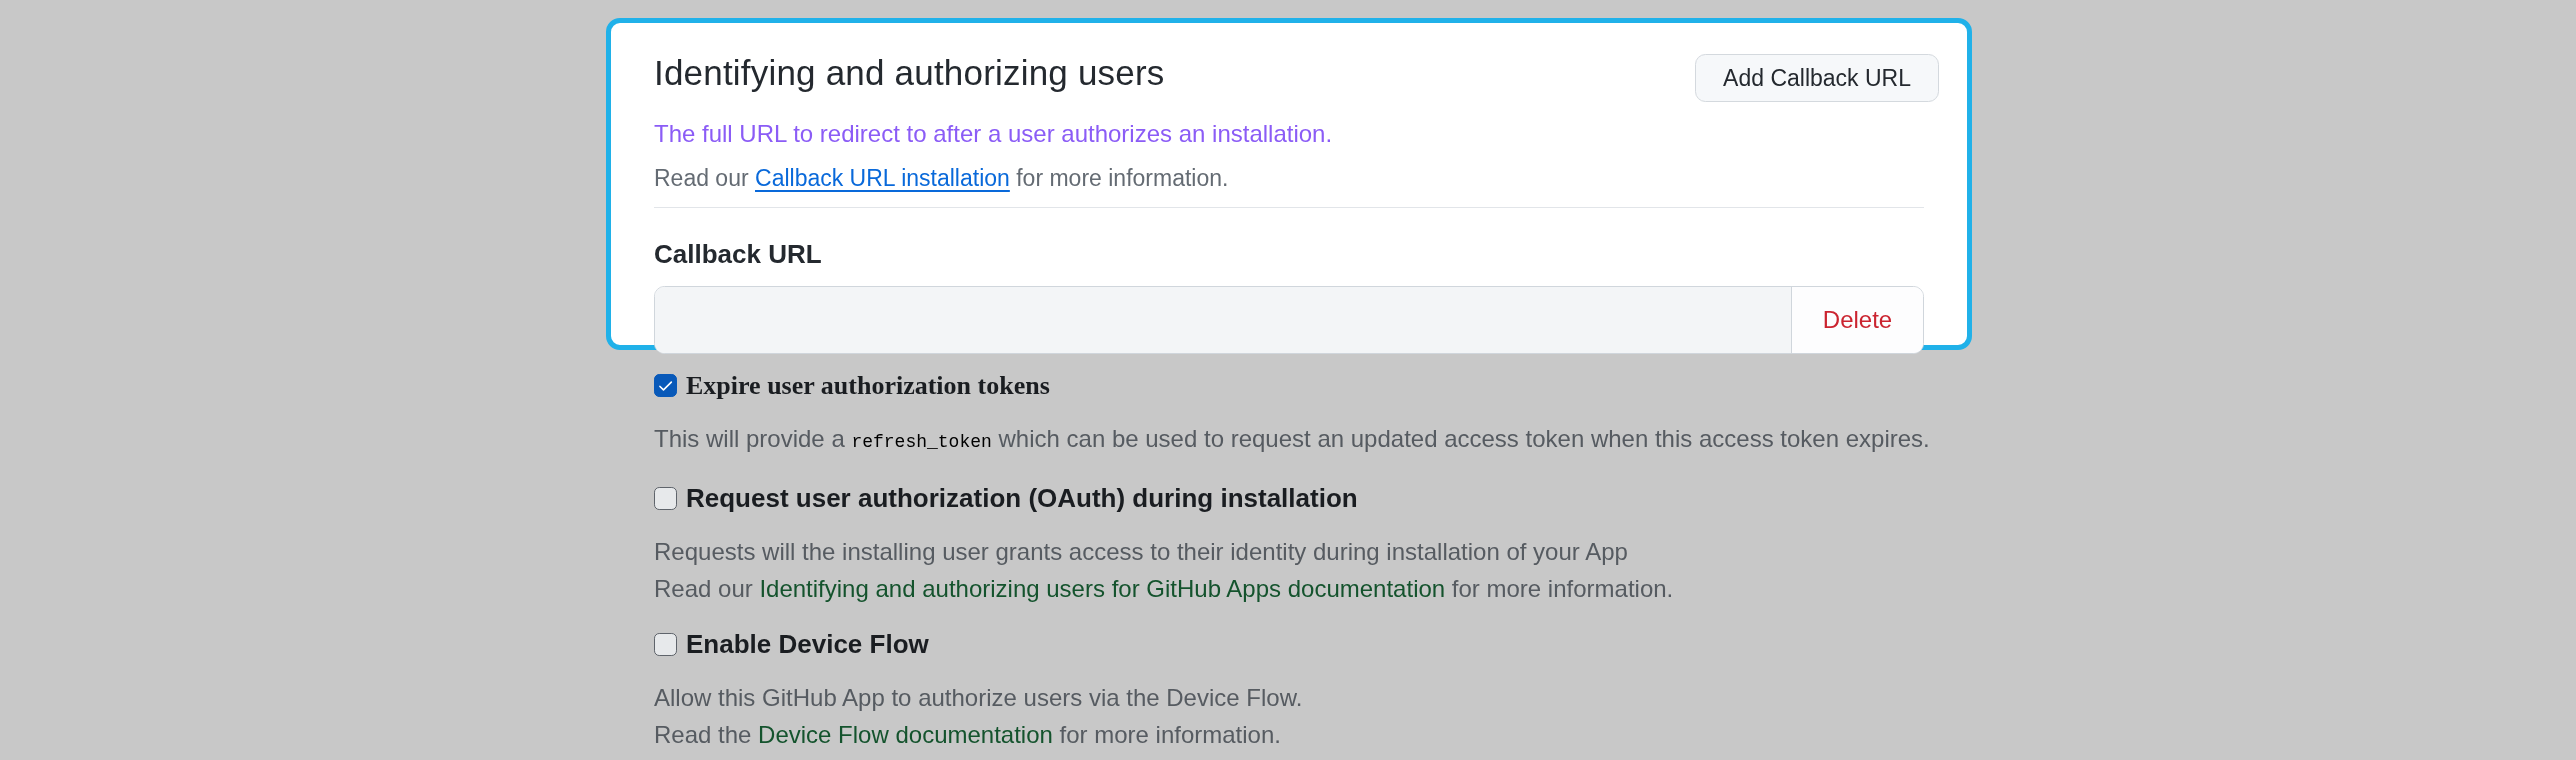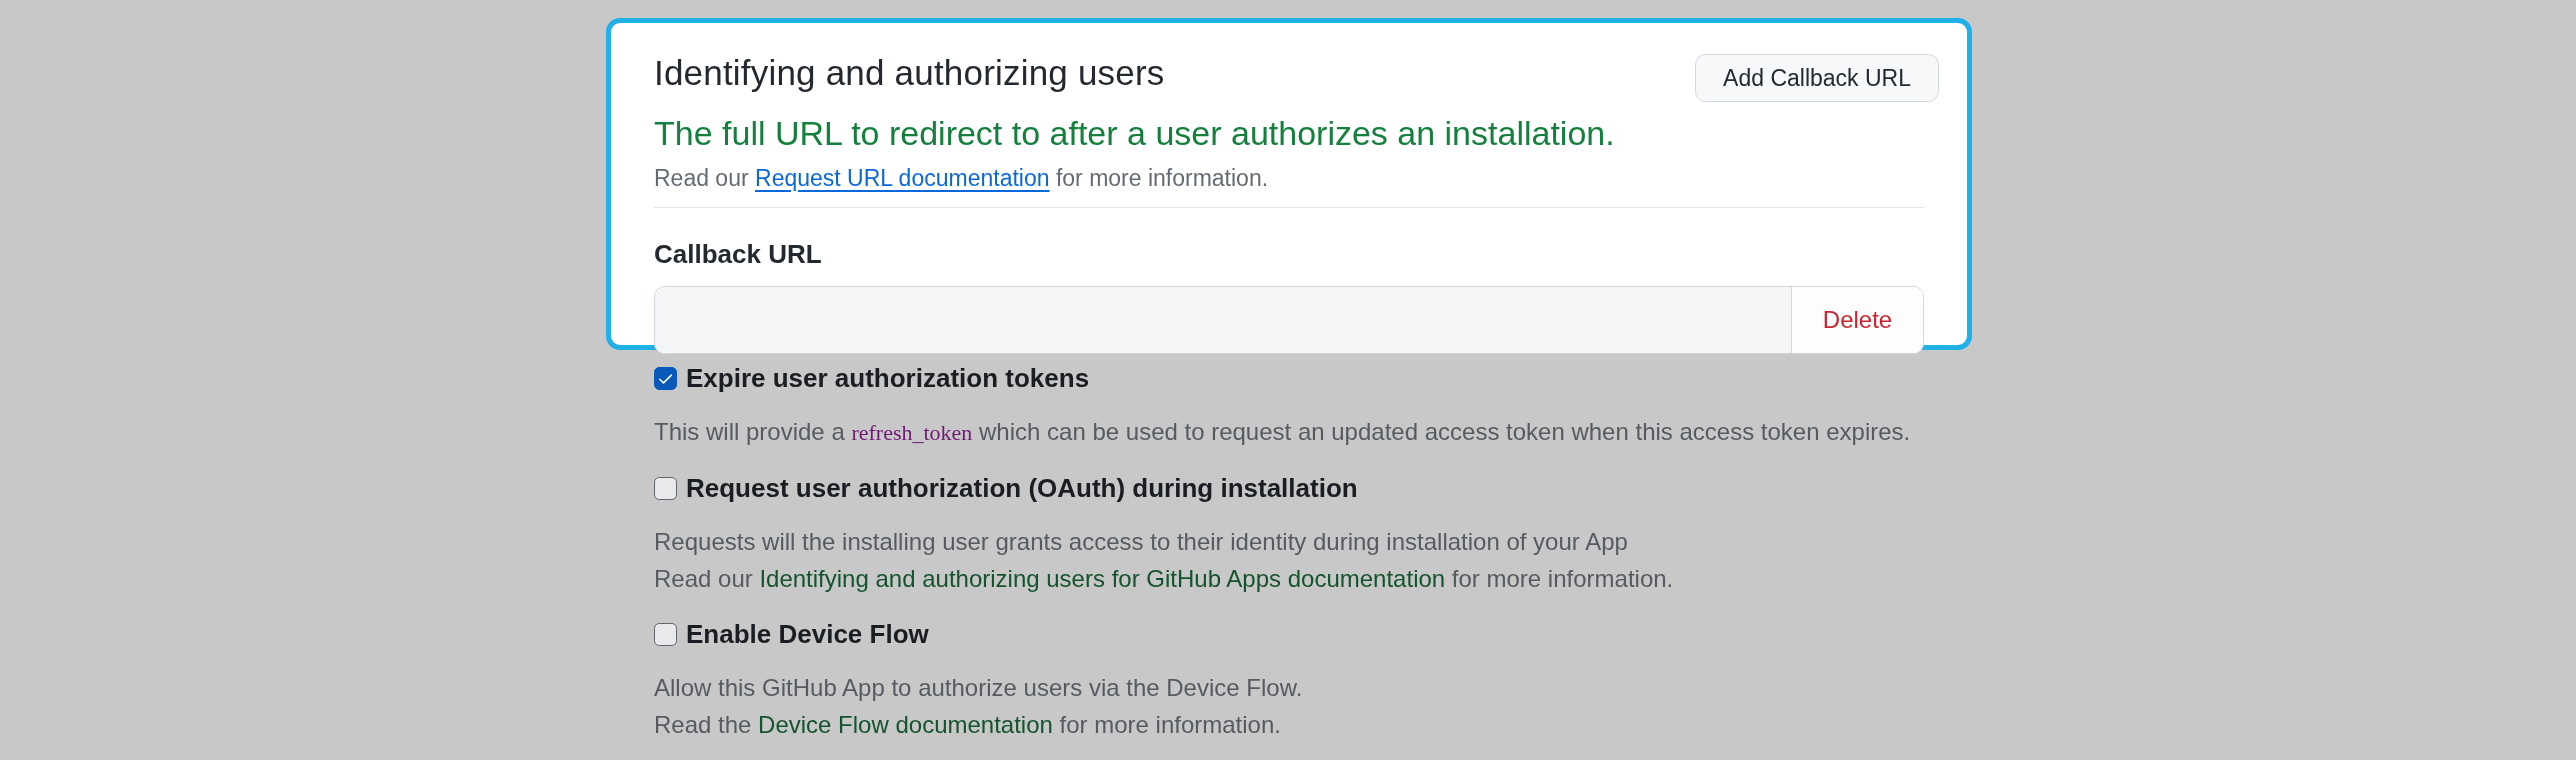--- a/index.html
+++ b/index.html
@@ -36,22 +36,22 @@
     border: 1.7px solid #d4d9de;
     border-radius: 10.4px;
     font-family: "Liberation Sans", sans-serif;
     font-size: 23px; font-weight: 500;
     color: #24292f;
     line-height: 44px;
     cursor: pointer;
   }
   .card-desc {
     margin-top: 22.5px;
-    font-size: 34px; line-height: 33px;
-    color: #15803d;
+    font-size: 24px; line-height: 33px;
+    color: #8b5cf6;
   }
   .card-note {
     margin-top: 14.7px;
     font-size: 23px; line-height: 29px;
     color: #646b73;
   }
   a.doc-link {
     color: #0969da;
     text-decoration: underline;
     text-underline-offset: 4.3px;
@@ -101,21 +101,21 @@
   .options {
     position: absolute;
     left: 654px; top: 350px;
     width: 1296px;
   }
   .opt-row {
     display: flex;
     align-items: center;
     gap: 9.5px;
   }
-  .opt-row.first { margin-top: 12px; }
+  .opt-row.first { margin-top: 19px; font-family: Liberation Serif, serif; }
   .opt-row.later { margin-top: 24px; }
   .checkbox {
     width: 22.5px; height: 22.5px;
     border: 1.7px solid #5f646b;
     border-radius: 5.2px;
     background: #e7e9eb;
     flex: 0 0 auto;
     display: flex;
     align-items: center;
     justify-content: center;
@@ -141,37 +141,37 @@
     margin-top: 6px;
     font-size: 24px; line-height: 31px;
     color: #565b61;
   }
   a.dim-link {
     color: #14532d;
     text-underline-offset: 4.3px;
     cursor: pointer;
   }
   code.inline-code {
-    font-family: Liberation Serif, serif;
-    font-size: 22px;
-    color: #701a75;
+    font-family: Liberation Mono, monospace;
+    font-size: 18px;
+    color: #000000;
   }
 </style>
 </head>
 <body>
 
 <div class="stage">
 
   <section class="card">
     <h2 class="card-title">Identifying and authorizing users</h2>
     <button class="add-btn">Add Callback URL</button>
 
     <p class="card-desc">The full URL to redirect to after a user authorizes an installation.</p>
 
-    <p class="card-note"><span>Read our </span><a class="doc-link">Request URL documentation</a><span> for more information.</span></p>
+    <p class="card-note"><span>Read our </span><a class="doc-link">Callback URL installation</a><span> for more information.</span></p>
 
     <hr class="card-hr">
 
     <div class="field-label">Callback URL</div>
 
     <div class="input-group">
       <input class="cb-input" type="text" value="" style="">
       <button class="delete-btn">Delete</button>
     </div>
   </section>

